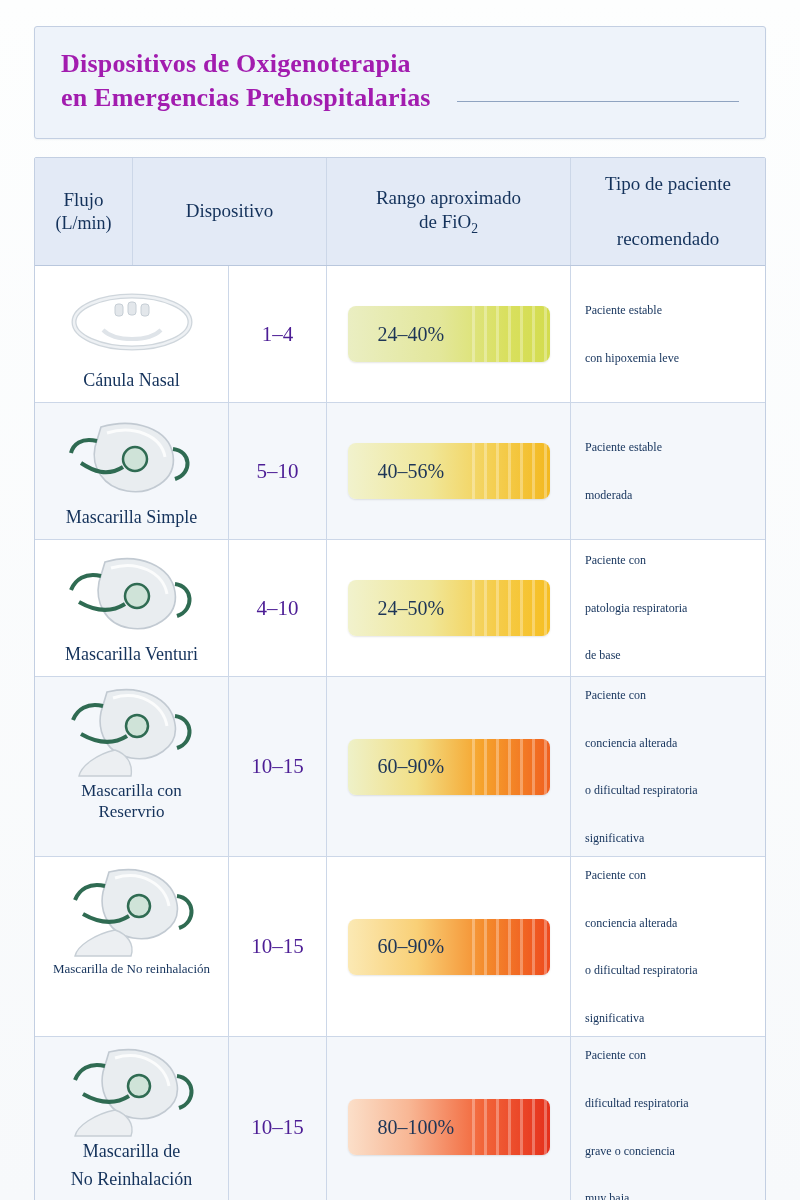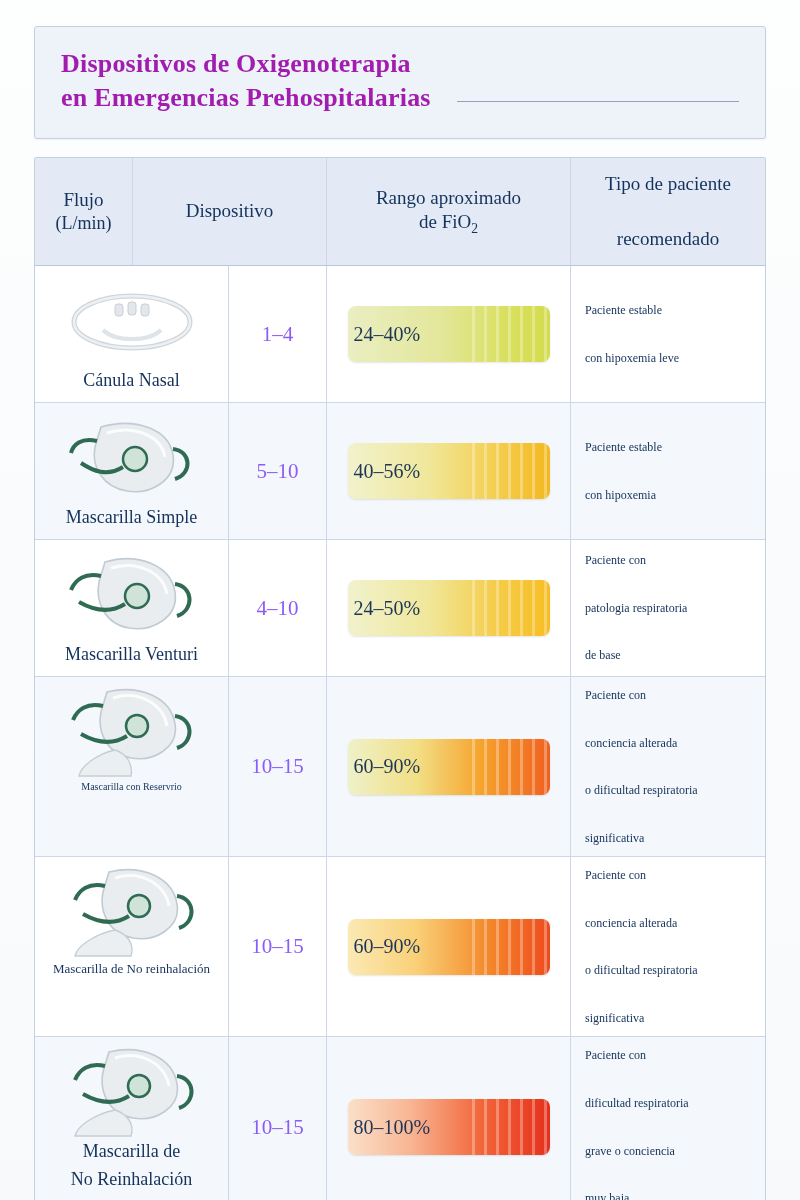--- a/index.html
+++ b/index.html
@@ -110,44 +110,44 @@
     align-items: center;
     justify-content: center;
   }
   .device-label {
     margin-top: 6px;
     text-align: center;
     font-size: 18px;
     line-height: 1.22;
     color: #14325b;
   }
-  .device-label.small { font-size: 10px; }
+  .device-label.small { font-size: 17px; }
   .device-label.xsmall { font-size: 13px; }
 
   .flow-cell {
     align-items: center;
     font-size: 21px;
-    color: #8b5cf6;
+    color: #4c1d95;
   }
 
   .fio2-cell { align-items: center; }
   .fio2-bar {
     position: relative;
     width: 202px;
     height: 56px;
     border-radius: 8px;
     display: flex;
     align-items: center;
     overflow: hidden;
     box-shadow: 0 1px 2px rgba(0,0,0,0.10);
   }
   .fio2-text {
     position: relative;
     z-index: 2;
-    padding-left: 6px;
+    padding-left: 30px;
     font-size: 20px;
     color: #1d3557;
     white-space: nowrap;
   }
   .fio2-stripes {
     position: absolute;
     right: 0; top: 0; bottom: 0;
     width: 78px;
     z-index: 1;
     opacity: 0.55;
@@ -249,21 +249,21 @@
       </div>
       <div class="cell c-flow flow-cell">5–10</div>
       <div class="cell c-fio2 fio2-cell">
         <div class="fio2-bar" style="background:linear-gradient(90deg,#f1f2cd 0%,#f0e79a 40%,#f4cf52 72%,#f3b81f 100%)">
           <span class="fio2-text">40–56%</span>
           <span class="fio2-stripes"></span>
         </div>
       </div>
       <div class="cell c-patient patient-cell">
         <div>Paciente estable</div>
-        <div>con hipoxemia</div>
+        <div>moderada</div>
       </div>
     </div>
 
     <div class="row body-row">
       <div class="cell c-device device-cell">
         <div class="device-img">
           <svg width="150" height="86" viewBox="0 0 150 86">
             <path d="M48 10 C 82 0, 114 14, 118 40 C 122 66, 94 80, 72 76 C 48 72, 38 50, 42 30 Z" fill="#e9edf0" stroke="#c2cad2" stroke-width="1.6"></path>
             <path d="M54 16 C 80 8, 106 20, 110 42" fill="none" stroke="#ffffff" stroke-width="3" opacity="0.8"></path>
             <circle cx="80" cy="44" r="12" fill="#cfe3d8" stroke="#2f6b52" stroke-width="2.5"></circle>

